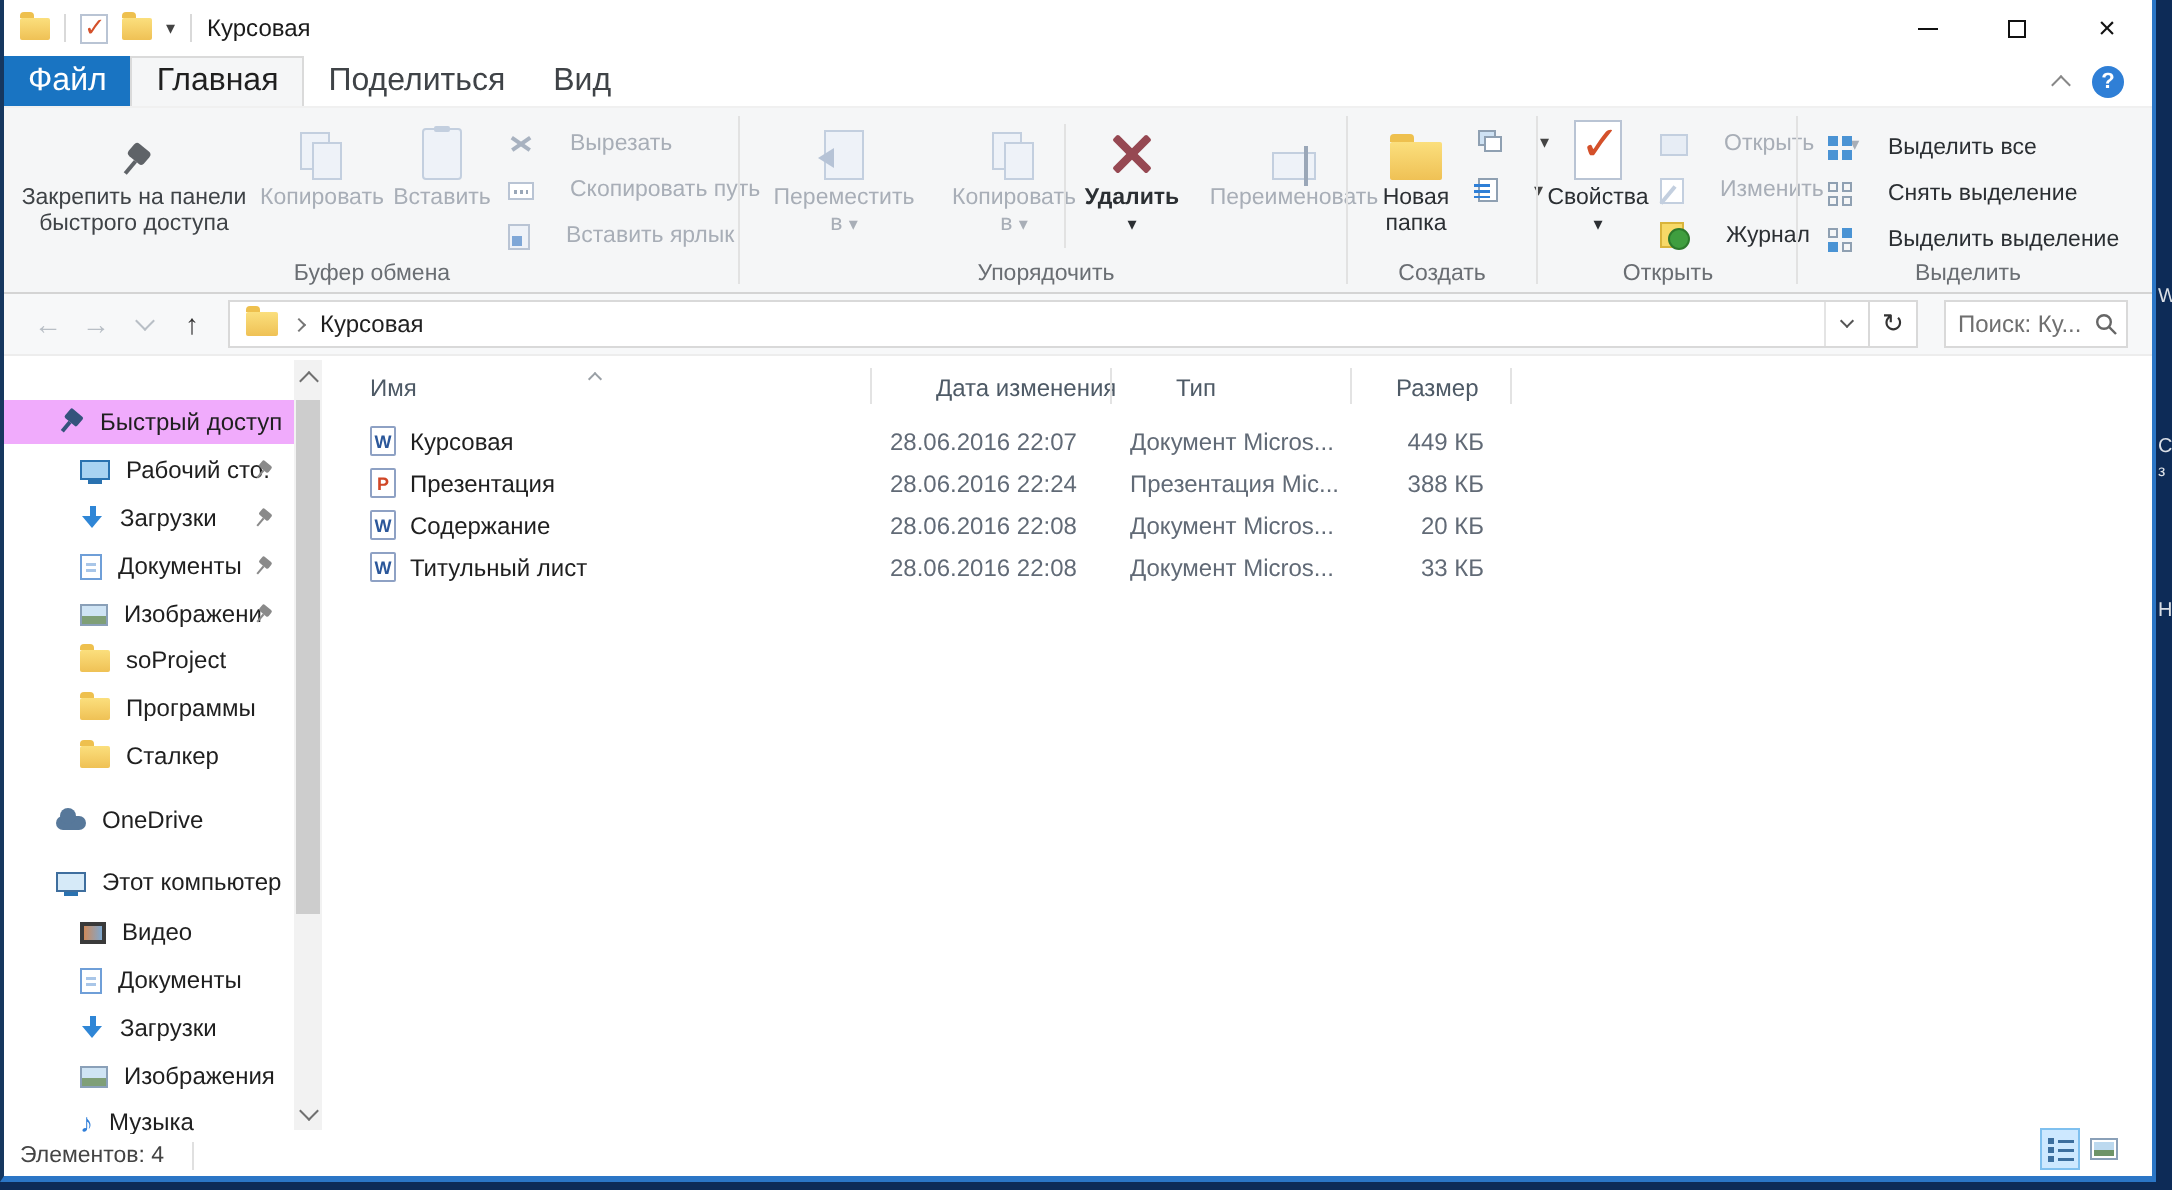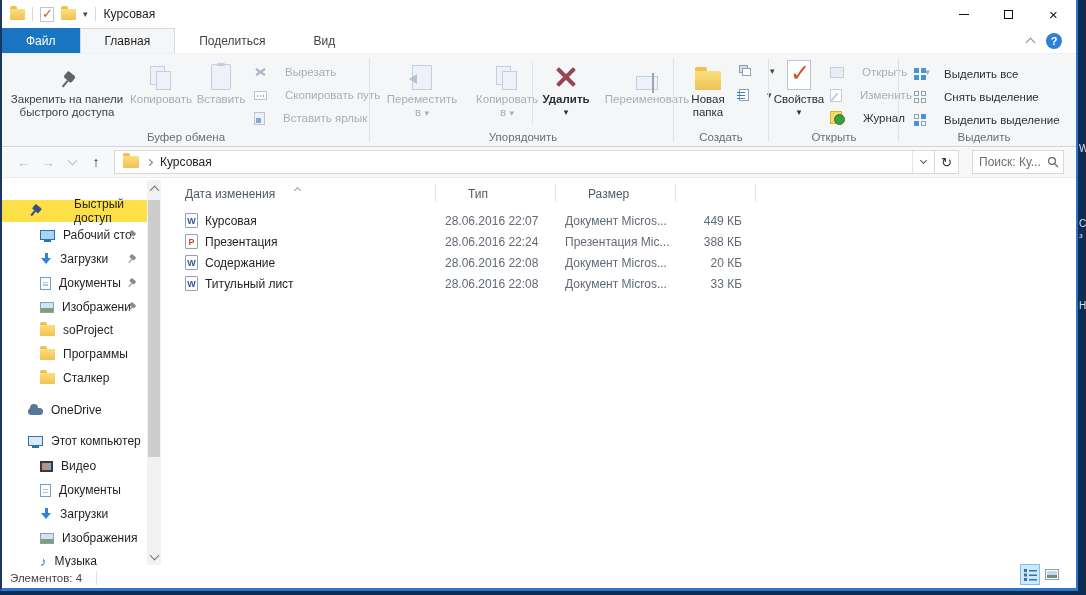--- a/index.html
+++ b/index.html
@@ -31,21 +31,21 @@
   .folder.mid { width:16px; height:12px; }
 
   
   .checkdoc { position:relative; width:14px; height:15px; background:#fff; border:1px solid #b9c4d4; display:inline-block; }
   .checkdoc b { position:absolute; left:1px; top:-2px; color:#d4502a; font-size:13px; font-weight:bold; line-height:15px; }
   .checkdoc.big { width:24px; height:30px; }
   .checkdoc.big b { font-size:24px; line-height:28px; left:2px; }
 
   
   .tabbar { position:absolute; left:0; top:28px; right:0; height:26px; background:#fff; display:flex; align-items:stretch; border-bottom:1px solid #f0f0f0; }
-  .tab { padding:0 24px; display:flex; align-items:center; font-size:12px; color:#3f4347; }
+  .tab { padding:0 12px; display:flex; align-items:center; font-size:16px; color:#3f4347; }
   .tab.file { background:#1974c2; color:#fff; }
   .tab.active { background:#f5f6f7; border:1px solid #dadada; border-bottom:none; color:#1f1f1f; }
   .tab-right { margin-left:auto; display:flex; align-items:center; gap:12px; padding-right:14px; }
   .chev { display:inline-block; width:7px; height:7px; border-right:1.6px solid #888; border-bottom:1.6px solid #888; }
   .chev.up { transform:rotate(-135deg); margin-top:4px; }
   .chev.down { transform:rotate(45deg); margin-top:-3px; }
   .chev.right { transform:rotate(-45deg); }
   .help-btn { width:16px; height:16px; border-radius:50%; background:#2f7fd6; color:#fff; font-size:11px; font-weight:bold; display:flex; align-items:center; justify-content:center; }
 
   
@@ -107,21 +107,21 @@
   .search-box input { width:100%; height:100%; border:none; outline:none; font-size:12px; padding:0 18px 0 6px; color:#333; font-family:inherit; }
   .search-box input::placeholder { color:#6f6f6f; }
   .mag { position:absolute; right:4px; top:5px; width:12px; height:12px; }
 
   
   .main { position:absolute; left:0; top:178px; right:0; bottom:21px; background:#fff; }
   
   .sidebar { position:absolute; left:0; top:0; width:160px; bottom:0; }
   .side-item { position:absolute; left:0; width:145px; height:22px; display:flex; align-items:center; font-size:12px; color:#1f1f1f; }
   .side-item.lvl0 { padding-left:26px; } .side-item.lvl1 { padding-left:38px; }
-  .side-item.sel { background:#fde047;gap:24px; }
+  .side-item.sel { background:#f0abfc; }
   .si-icon { margin-right:8px; flex:none; }
   .pin-g { position:absolute; right:10px; width:11px; height:11px; transform:rotate(40deg); }
   .pin-g::before { content:""; position:absolute; left:2px; top:1px; width:6px; height:4px; background:#8a8a8a; border-radius:1px; }
   .pin-g::after { content:""; position:absolute; left:4.5px; top:5px; width:1.5px; height:5px; background:#8a8a8a; }
   .qa-pin { position:relative; width:14px; height:14px; transform:rotate(40deg); display:inline-block; }
   .qa-pin::before { content:""; position:absolute; left:3px; top:1px; width:8px; height:6px; background:#34537c; border-radius:1px; }
   .qa-pin::after { content:""; position:absolute; left:6px; top:7px; width:2px; height:6px; background:#34537c; }
   .mon { position:relative; width:15px; height:10px; background:#a9d3f2; border:1px solid #2a72b0; display:inline-block; }
   .mon::after { content:""; position:absolute; left:3px; bottom:-3px; width:7px; height:2px; background:#2a72b0; }
   .mon.pc { background:#d6eaf8; border-color:#3e6e9e; }
@@ -464,20 +464,21 @@
           <div class="thumb"></div>
           <div class="sb-btn" style="bottom:0">
               <span class="chev down"></span>
             </div>
         </div>
       </div>
 
       <div class="filearea">
         <div class="sortchev"><span class="chev up"></span></div>
         <div class="cols">
+          <div class="c first">Имя</div>
           <div class="c">Дата изменения</div>
           <div class="c">Тип</div>
           <div class="c">Размер</div>
         </div>
         <div class="csep" style="left:273px"></div>
         <div class="csep" style="left:393px"></div>
         <div class="csep" style="left:513px"></div>
         <div class="csep" style="left:593px"></div>
 
         <div class="rows">

